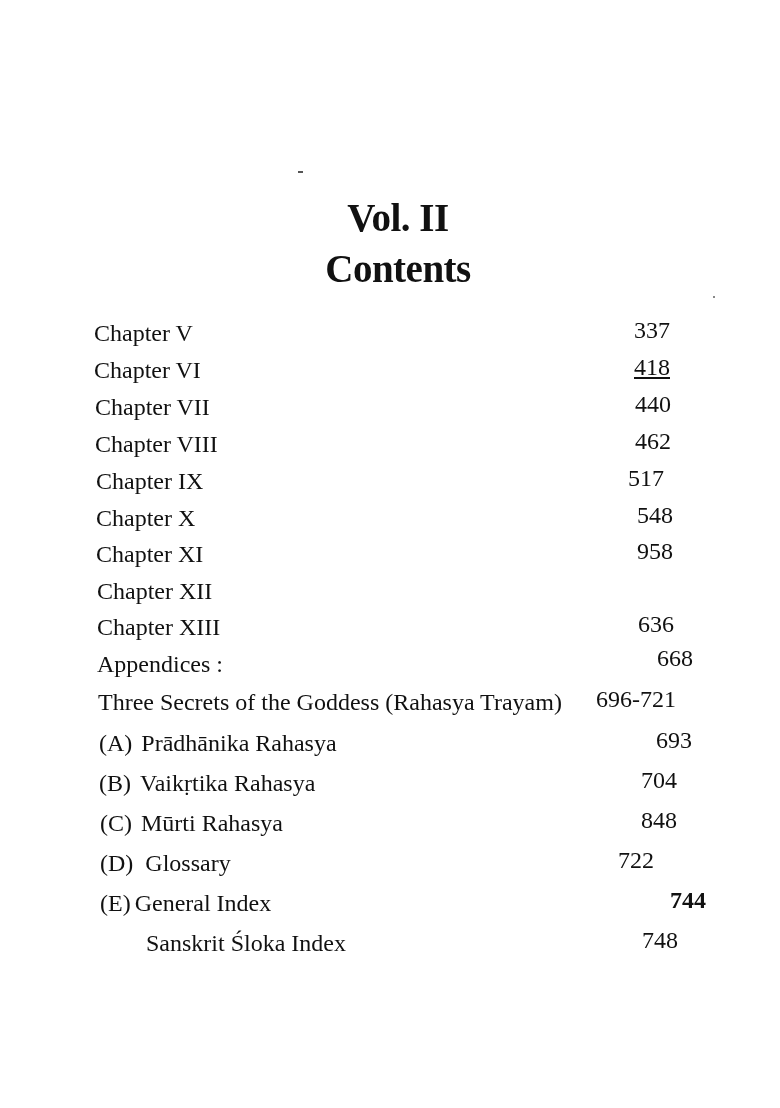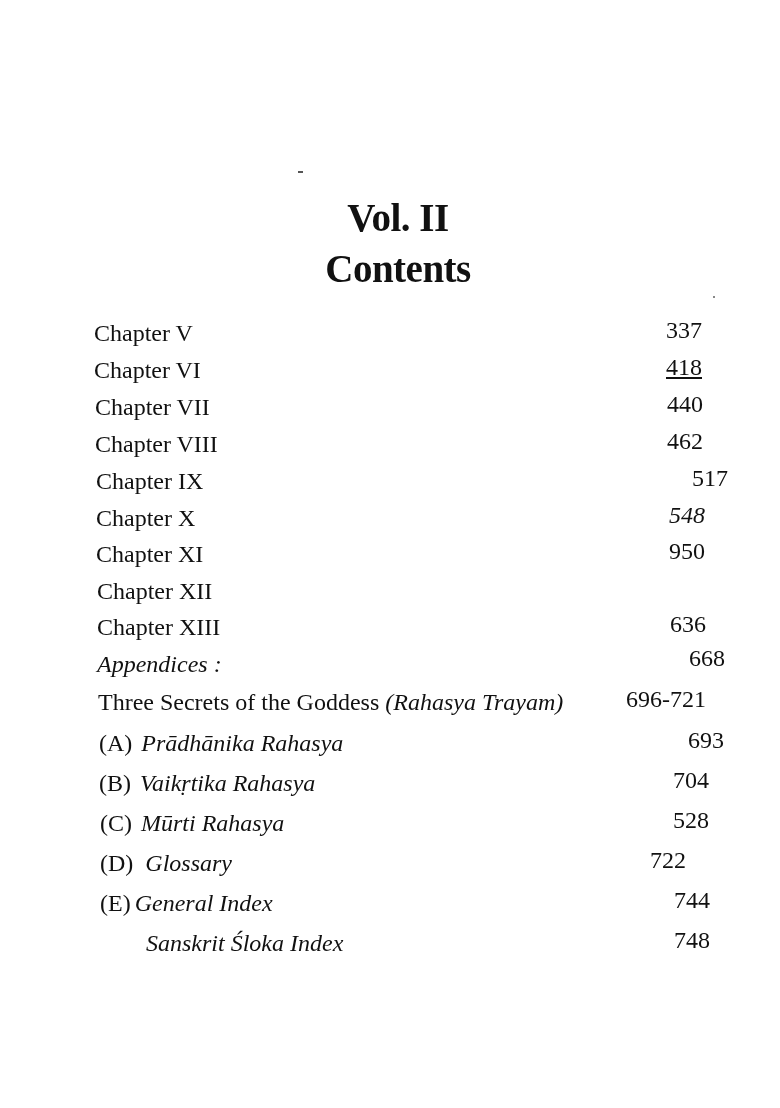--- a/index.html
+++ b/index.html
@@ -58,23 +58,22 @@
       white-space: nowrap;
     }
     .row .label {
       position: absolute;
       left: 0;
       top: 0;
     }
     .row .page {
       position: absolute;
       top: -3px;
-      text-align: right;
     }
-    .ital { font-style: italic; }
+    .ital { }
     .prefix { display: inline-block; }
     .gap { display: inline-block; width: 9px; }
   </style>
 </head>
 <body>
 
 <div class="stray-mark"></div>
 <div class="stray-dot"></div>
 
 <div class="heading vol">Vol. II</div>
@@ -93,29 +92,29 @@
   <div class="row" style="left:95px; top:395px;">
     <span class="label">Chapter VII</span>
     <span class="page" style="left:540px; width:68px;">440</span>
   </div>
   <div class="row" style="left:95px; top:432px;">
     <span class="label">Chapter VIII</span>
     <span class="page" style="left:540px; width:68px;">462</span>
   </div>
   <div class="row" style="left:96px; top:469px;">
     <span class="label">Chapter IX</span>
-    <span class="page" style="left:564px; width:68px;">517</span>
+    <span class="page" style="left:532px; width:68px;">517</span>
   </div>
   <div class="row" style="left:96px; top:506px;">
     <span class="label">Chapter X</span>
-    <span class="page" style="left:541px; width:68px;font-style:italic;">548</span>
+    <span class="page" style="left:541px; width:68px;">548</span>
   </div>
   <div class="row" style="left:96px; top:542px;">
     <span class="label">Chapter XI</span>
-    <span class="page" style="left:541px; width:68px;">950</span>
+    <span class="page" style="left:541px; width:68px;">958</span>
   </div>
   <div class="row" style="left:97px; top:579px;">
     <span class="label">Chapter XII</span>
     <span class="page" style="left:541px; width:68px;margin-top:36px;">636</span>
   </div>
   <div class="row" style="left:97px; top:615px;">
     <span class="label">Chapter XIII</span>
     <span class="page" style="left:560px; width:68px;margin-top:34px;">668</span>
   </div>
 
@@ -140,32 +139,32 @@
   <div class="row" style="left:99px; top:771px;">
     <span class="label">
       <span class="prefix">(B)</span><span class="gap"></span><span class="ital">Vaikṛtika Rahasya</span>
     </span>
     <span class="page" style="left:542px; width:68px;">704</span>
   </div>
   <div class="row" style="left:100px; top:811px;">
     <span class="label">
       <span class="prefix">(C)</span><span class="gap"></span><span class="ital">Mūrti Rahasya</span>
     </span>
-    <span class="page" style="left:541px; width:68px;">528</span>
+    <span class="page" style="left:541px; width:68px;">848</span>
   </div>
   <div class="row" style="left:100px; top:851px;">
     <span class="label">
       <span class="prefix">(D)</span><span class="gap" style="width:12px;"></span><span class="ital">Glossary</span>
     </span>
     <span class="page" style="left:518px; width:68px;">722</span>
   </div>
   <div class="row" style="left:100px; top:891px;">
     <span class="label">
       <span class="prefix">(E)</span><span class="gap" style="width:4px;"></span><span class="ital">General Index</span>
     </span>
-    <span class="page" style="left:542px; width:68px;">744</span>
+    <span class="page" style="left:570px; width:68px;font-weight:bold;">744</span>
   </div>
   <div class="row" style="left:146px; top:931px;">
     <span class="label ital">Sanskrit Śloka Index</span>
     <span class="page" style="left:496px; width:68px;">748</span>
   </div>
 
 </div>
 
 </body></html>

